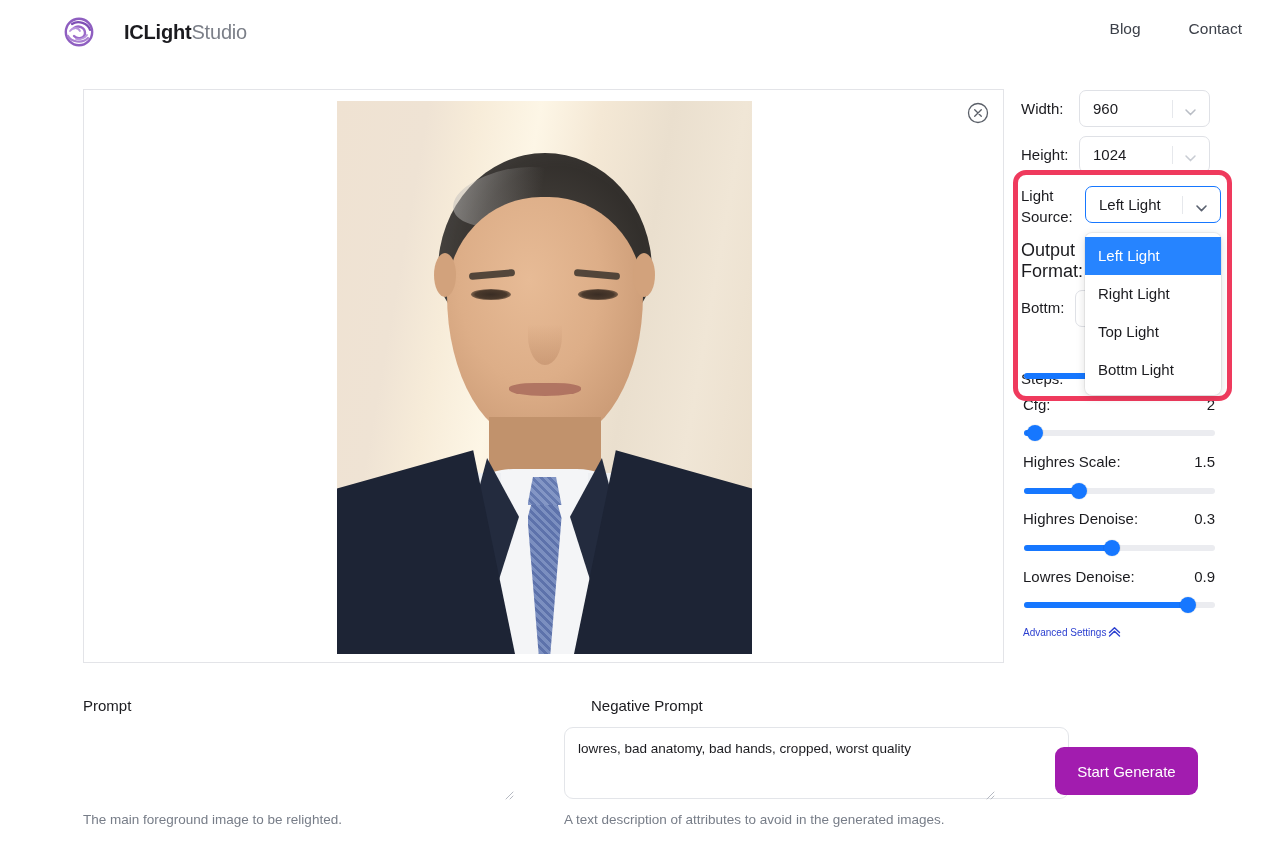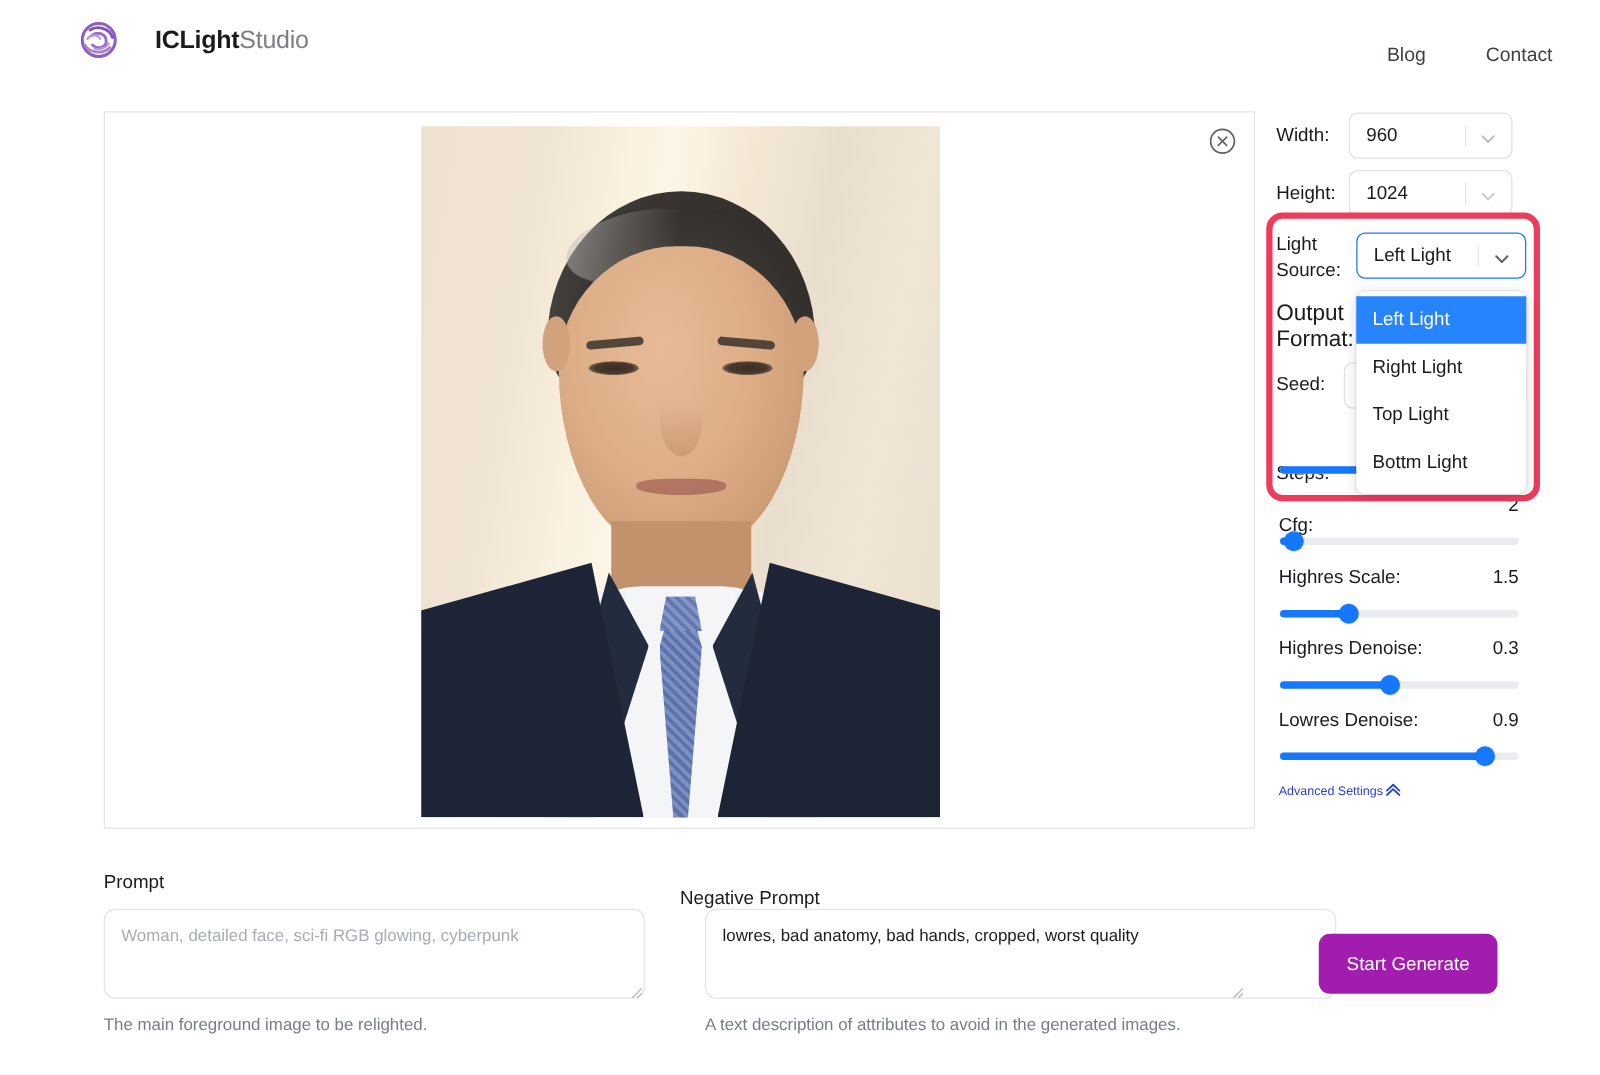--- a/index.html
+++ b/index.html
@@ -15,21 +15,21 @@
   
   .header {
     position: absolute; left: 0; top: 0; width: 1280px; height: 64px;
     display: flex; align-items: center;
   }
   .brand { position: absolute; left: 62px; top: 15px; display: flex; align-items: center; gap: 28px; }
   .logo-mark { width: 34px; height: 34px; display: block; }
   .brand-text { font-size: 20px; letter-spacing: -0.2px; white-space: nowrap; }
   .brand-strong { font-weight: 700; color: #1b1b1f; }
   .brand-light { font-weight: 400; color: #7b7f88; }
-  .nav { position: absolute; right: 38px; top: 20px; display: flex; gap: 48px; margin-top: 16px; }
+  .nav { position: absolute; right: 38px; top: 20px; display: flex; gap: 48px; }
   .nav a {
     font-size: 15.5px; color: #3c4049; text-decoration: none; font-weight: 400;
   }
 
   
   .image-panel {
     position: absolute; left: 83px; top: 89px; width: 921px; height: 574px;
     border: 1px solid #e3e4e8; background: #fff;
   }
   .photo {
@@ -256,21 +256,21 @@
     <span class="chev">
       <svg width="13" height="11" viewBox="0 0 13 11">
           <path d="M2 3 L6.5 7.6 L11 3" fill="none" stroke="#c8ccd3" stroke-width="1.5" stroke-linecap="round" stroke-linejoin="round"></path>
         </svg>
     </span>
   </div>
 
   <div class="l-outfmt">Output Format:</div>
   <div class="f-outfmt"></div>
 
-  <div class="l-seed">Seed:</div>
+  <div class="l-seed">Bottm:</div>
   <div class="f-seed"></div>
 
   <div class="l-steps">Steps:</div>
   <div class="slider" style="left:1024px; top:373px;">
     <div class="s-track"></div>
     <div class="s-fill" id="steps-fill" style="width: 114.6px;"></div>
     <div class="s-thumb" id="steps-thumb" style="left: 106.6px;"></div>
   </div>
 
   <div class="l-lightsrc">Light Source:</div>
@@ -286,21 +286,21 @@
 
   <div class="dropdown">
     <div class="dd-item sel">Left Light</div>
     <div class="dd-item">Right Light</div>
     <div class="dd-item">Top Light</div>
     <div class="dd-item">Bottm Light</div>
   </div>
 
   <div class="annot"></div>
 
-  <div class="sl-row-label" style="left:1023px; top:396px;margin-top:16px;">Cfg:</div>
+  <div class="sl-row-label" style="left:1023px; top:396px;">Cfg:</div>
   <div class="sl-row-value" style="left:1175px; top:396px;">2</div>
   <div class="slider" style="left:1024px; top:430px;">
     <div class="s-track"></div>
     <div class="s-fill" id="sl0-fill" style="width: 11.46px;"></div>
     <div class="s-thumb" id="sl0-thumb" style="left: 3.46px;"></div>
   </div>
 
   <div class="sl-row-label" style="left:1023px; top:453px;">Highres Scale:</div>
   <div class="sl-row-value" style="left:1175px; top:453px;">1.5</div>
   <div class="slider" style="left:1024px; top:488px;">
@@ -329,29 +329,28 @@
     <span>Advanced Settings</span>
     <span>
       <svg width="15" height="13" viewBox="0 0 15 13">
         <path d="M2.5 7.5 L7.5 2.8 L12.5 7.5" fill="none" stroke="#2b3fd0" stroke-width="1.4" stroke-linecap="round" stroke-linejoin="round"></path>
         <path d="M2.5 11 L7.5 6.3 L12.5 11" fill="none" stroke="#2b3fd0" stroke-width="1.4" stroke-linecap="round" stroke-linejoin="round"></path>
       </svg>
     </span>
   </div>
 
   <div class="prompt-label" style="left:83px; top:697px;">Prompt</div>
-  <div class="ta placeholder" style="left:83px; top:727px; width:433px; height:72px;">Woman, detailed face, sci-fi RGB glowing, cyberpunk</div>
   <span class="grip" style="left:503px; top:786px;">
     <svg width="11" height="11" viewBox="0 0 11 11">
         <path d="M10 3 L3 10 M10 7 L7 10" stroke="#b6bac2" stroke-width="1" stroke-linecap="round"></path>
       </svg>
   </span>
   <div class="hint" style="left:83px; top:812px;">The main foreground image to be relighted.</div>
 
-  <div class="prompt-label" style="left:544px; top:697px;margin-top:13px;">Negative Prompt</div>
+  <div class="prompt-label" style="left:591px; top:697px;">Negative Prompt</div>
   <div class="ta filled" style="left:564px; top:727px; width:505px; height:72px;">lowres, bad anatomy, bad hands, cropped, worst quality</div>
   <span class="grip" style="left:984px; top:786px;">
     <svg width="11" height="11" viewBox="0 0 11 11">
         <path d="M10 3 L3 10 M10 7 L7 10" stroke="#b6bac2" stroke-width="1" stroke-linecap="round"></path>
       </svg>
   </span>
   <div class="hint" style="left:564px; top:812px;">A text description of attributes to avoid in the generated images.</div>
 
   <button class="generate-btn">Start Generate</button>
 

